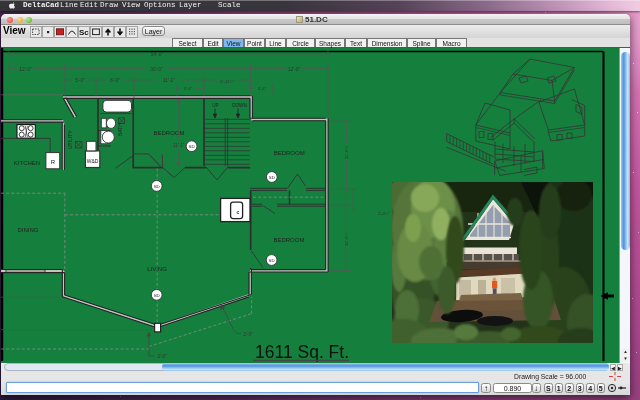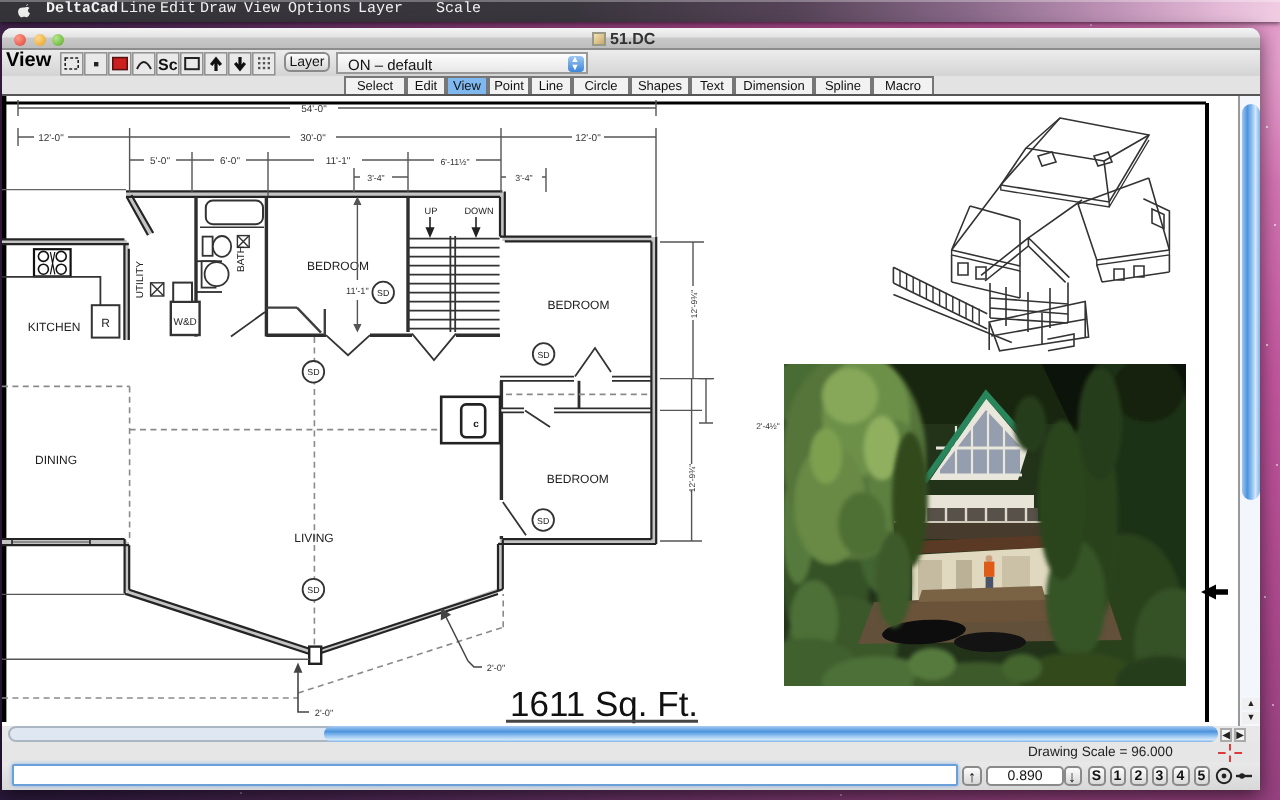--- a/index.html
+++ b/index.html
@@ -23,21 +23,21 @@
  background:linear-gradient(to bottom,#f5f5f5 0%,#e3e3e3 45%,#c9c9c9 50%,#bdbdbd 100%);
  border-bottom:1px solid #8d8d8d;}
 .tl{position:absolute;top:3px;width:6px;height:6px;border-radius:50%;}
 #title{position:absolute;left:295px;top:1px;font-size:8px;color:#333;font-weight:bold;}
 #toolbar{position:absolute;left:0;top:11px;width:629px;height:14px;
  background:linear-gradient(to bottom,#ececec,#d2d2d2);}
 #tabrow{position:absolute;left:0;top:24px;width:629px;height:10px;background:#e3e3e3;border-bottom:1px solid #555;}
 .tab{position:absolute;top:0;height:9px;border:1px solid #777;border-bottom:none;background:#f2f2f2;
  font-size:6.5px;line-height:9px;text-align:center;color:#111;}
 
-#canvas{position:absolute;left:0;top:34px;width:618px;height:315px;background:#ffffff;overflow:hidden;}
+#canvas{position:absolute;left:0;top:34px;width:618px;height:315px;background:#15803d;overflow:hidden;}
 
 #vsb{position:absolute;left:618px;top:34px;width:11px;height:315px;background:#f3f6fa;border-left:1px solid #999;}
 #vthumb{position:absolute;left:1px;top:4px;width:9px;height:198px;border-radius:5px;
  background:linear-gradient(to right,#9fc5ef 0%,#4d94dd 30%,#8ec0f0 55%,#d2e7fa 75%,#7fb4e8 100%);}
 
 #hsbrow{position:absolute;left:0;top:349px;width:629px;height:9px;background:#e8e8e8;}
 #htrack{position:absolute;left:3px;top:0px;width:604px;height:8px;border-radius:4px;background:#dfe8f2;border:1px solid #aab6c2;}
 #hthumb{position:absolute;left:161px;top:0px;width:447px;height:8px;border-radius:4px;
  background:linear-gradient(to bottom,#a8ccf2 0%,#4d94dd 35%,#8ec0f0 60%,#cfe6fa 85%,#7fb4e8 100%);}
 #statusrow{position:absolute;left:0;top:357px;width:629px;height:10px;background:#e6e6e6;
@@ -107,23 +107,20 @@
             <rect x="103.8" y="2.6" width="1.2" height="1.2"></rect>
             <rect x="99" y="5" width="1.2" height="1.2"></rect>
             <rect x="101.4" y="5" width="1.2" height="1.2"></rect>
             <rect x="103.8" y="5" width="1.2" height="1.2"></rect>
             <rect x="99" y="7.4" width="1.2" height="1.2"></rect>
             <rect x="101.4" y="7.4" width="1.2" height="1.2"></rect>
             <rect x="103.8" y="7.4" width="1.2" height="1.2"></rect>
           </g>
    </svg>
    <div style="position:absolute;left:141px;top:1px;width:23px;height:10px;border:1px solid #8a8a8a;border-radius:3px;background:linear-gradient(to bottom,#fcfcfc,#d5d5d5);font-size:7px;line-height:9px;text-align:center;color:#111;">Layer</div>
-   <div style="position:absolute;left:167px;top:0.5px;width:126px;height:11.5px;border:1px solid #999;background:linear-gradient(to bottom,#fdfdfd,#e7e7e7);font-size:7.5px;line-height:11px;color:#111;padding-left:5px;">ON – default
-    <span style="position:absolute;right:1.5px;top:1px;width:8px;height:8.5px;border-radius:2px;background:linear-gradient(to bottom,#9ec8f2,#3e86d8);font-size:4.5px;line-height:4.2px;color:#fff;text-align:center;">▲<br>▼</span>
-   </div>
   </div>
 
   <div id="tabrow">
    <div class="tab" style="left:171px;width:31px;">Select</div>
    <div class="tab" style="left:202px;width:20px;">Edit</div>
    <div class="tab" style="left:222px;width:21px;background:#7fb8ef;">View</div>
    <div class="tab" style="left:243px;width:21px;">Point</div>
    <div class="tab" style="left:264px;width:21px;">Line</div>
    <div class="tab" style="left:285px;width:29px;">Circle</div>
    <div class="tab" style="left:314px;width:30px;">Shapes</div>

